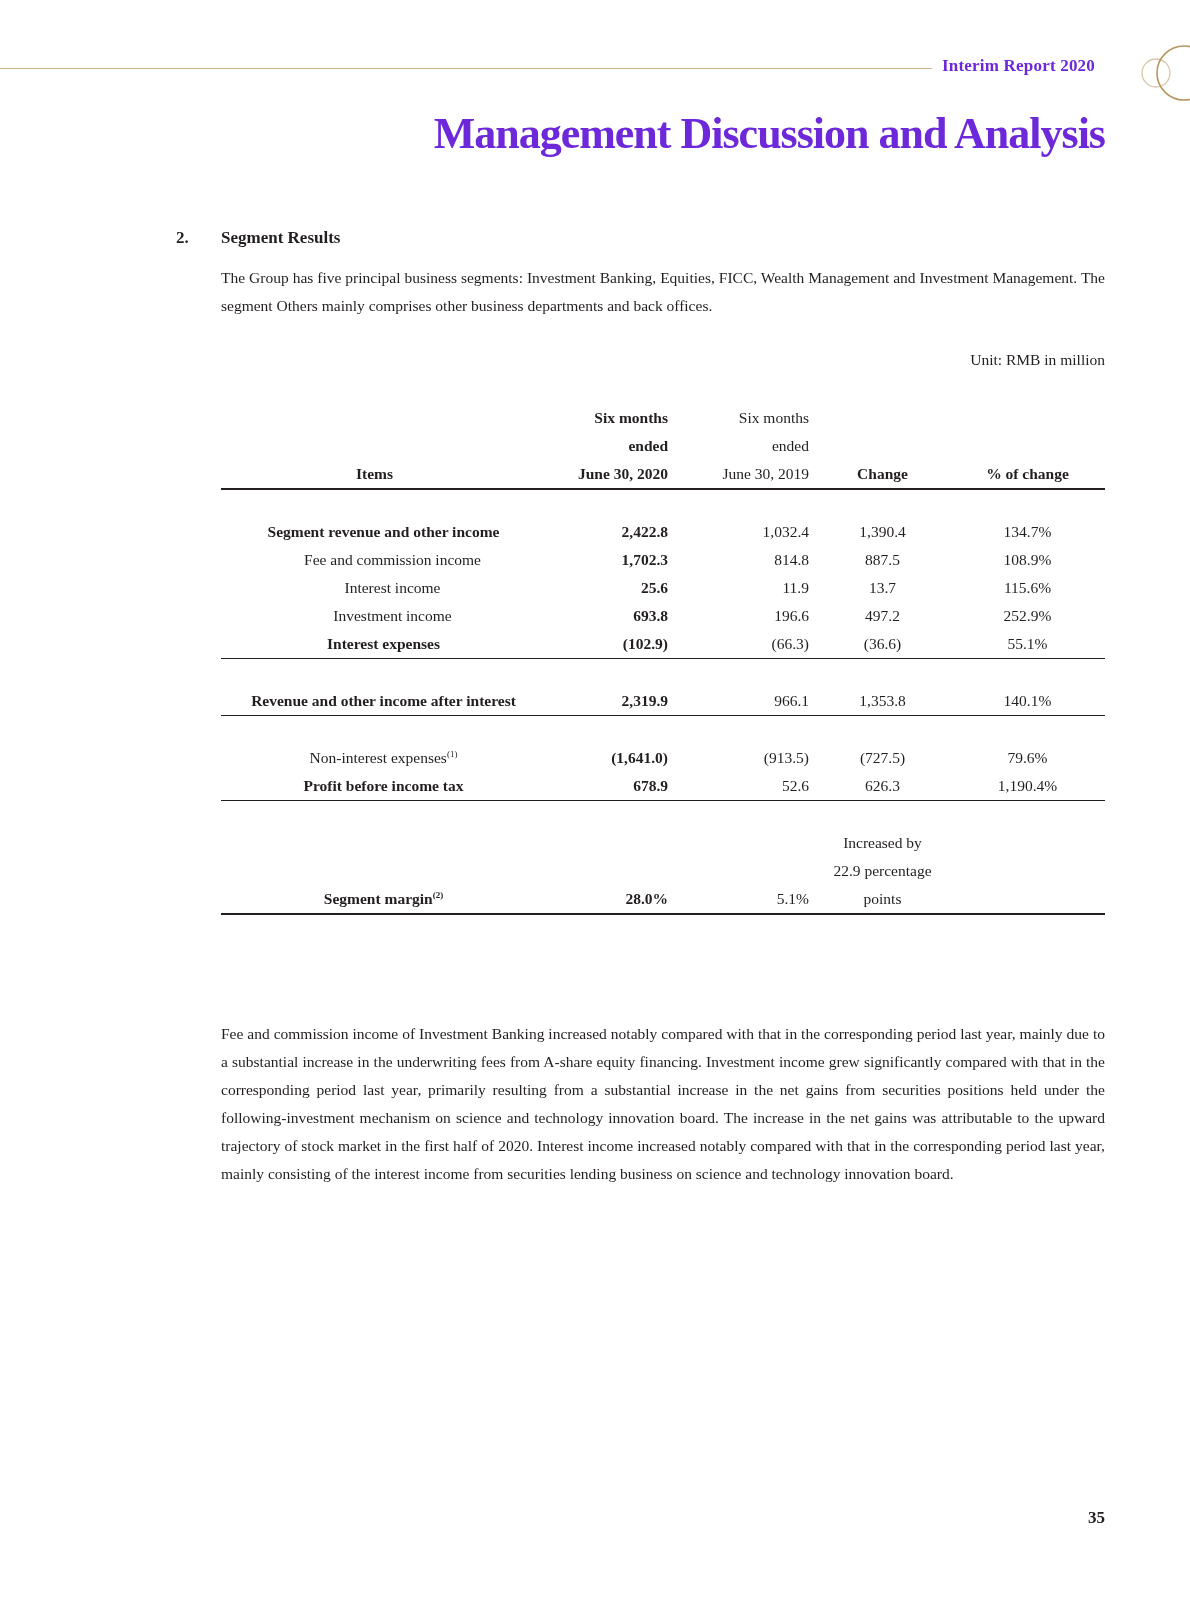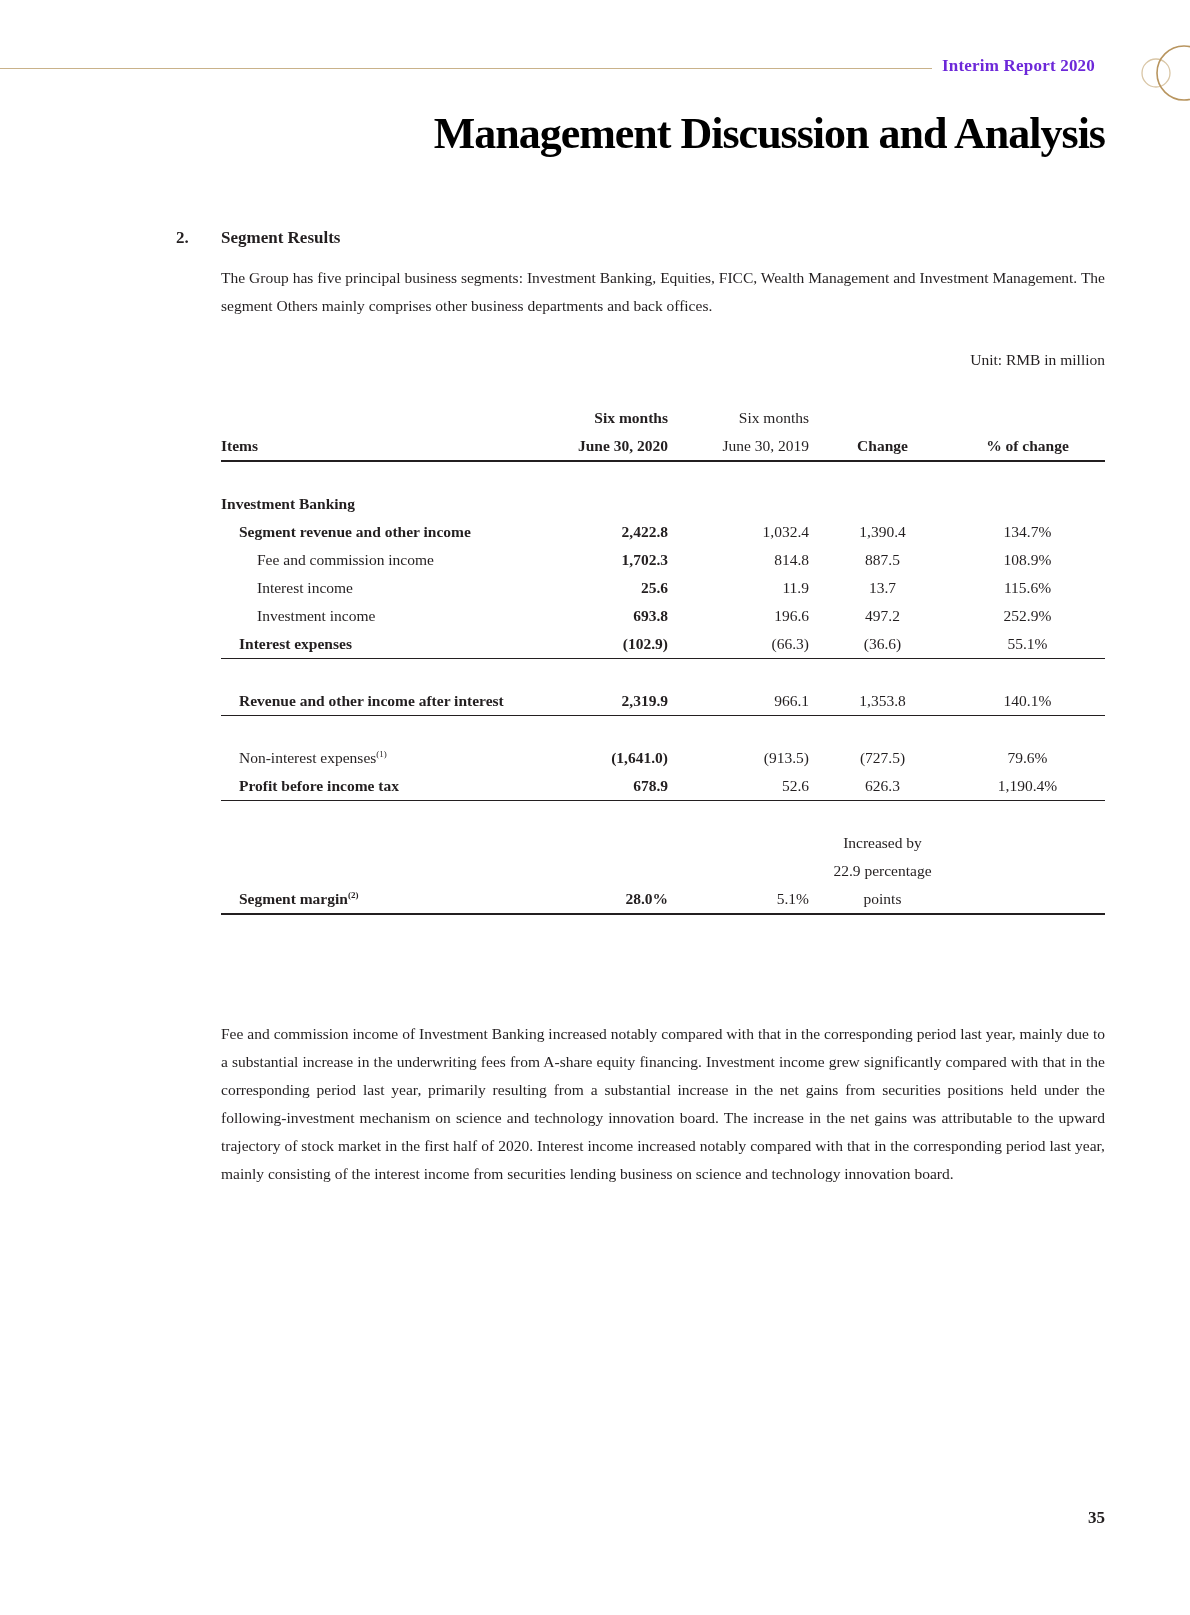--- a/index.html
+++ b/index.html
@@ -1,28 +1,28 @@
 <!DOCTYPE html>
 <html><head>
 <meta charset="utf-8">
 <style>
   html, body { margin: 0; padding: 0; background: #ffffff; }
   body { width: 1190px; height: 1615px; position: relative; overflow: hidden;
          font-family: "Liberation Serif", "DejaVu Serif", serif; color: #231f20; }
   .header-line { position: absolute; left: 0; top: 68px; width: 932px; height: 1px; background: #c9b28a; }
   .report-label { position: absolute; right: 95px; top: 56px; font-size: 17px; font-weight: bold; color: #6d28d9; letter-spacing: 0.2px; }
   .circles { position: absolute; left: 1138px; top: 44px; width: 60px; height: 58px; }
-  .main-title { position: absolute; right: 85px; top: 108px; font-size: 44px; font-weight: bold; color: #000000; letter-spacing: -1px; }
+  .main-title { position: absolute; right: 85px; top: 108px; font-size: 44px; font-weight: bold; color: #6d28d9; letter-spacing: -1px; }
   .section-num { position: absolute; left: 176px; top: 228px; font-size: 17px; font-weight: bold; }
   .section-title { position: absolute; left: 221px; top: 228px; font-size: 17px; font-weight: bold; }
   .intro { position: absolute; left: 221px; top: 264px; width: 884px; font-size: 15.5px; line-height: 28px; text-align: justify; }
   .unit { position: absolute; right: 85px; top: 351px; font-size: 15.5px; }
   table.seg { position: absolute; left: 221px; top: 404px; width: 884px; border-collapse: collapse; font-size: 15.5px; }
   table.seg td, table.seg th { padding: 0; height: 28px; line-height: 28px; vertical-align: bottom; font-weight: normal; }
-  .c-item { text-align: left; }
+  .c-item { text-align: center; }
   .c-2020 { width: 140px; text-align: right; padding-right: 6px !important; }
   .c-2019 { width: 135px; text-align: right; padding-right: 6px !important; }
   .c-chg { width: 135px; text-align: center; padding-right: 10px !important; }
   .c-pct { width: 135px; text-align: center; padding-right: 10px !important; }
   .b { font-weight: bold !important; }
   .ind1 { padding-left: 18px !important; }
   .ind2 { padding-left: 36px !important; }
   tr.rule-thick td, tr.rule-thick th { border-bottom: 2px solid #231f20; }
   tr.rule td { border-bottom: 1.5px solid #231f20; }
   tr.spacer td { height: 28px; }
@@ -48,37 +48,37 @@
 
 <table class="seg">
   <tbody>
       <tr>
     <th class="c-item"></th>
     <th class="c-2020 b">Six months</th>
     <th class="c-2019">Six months</th>
     <th class="c-chg"></th>
     <th class="c-pct"></th>
   </tr>
+  <tr>
+    <th class="c-item"></th>
+    <th class="c-2020 b">ended</th>
+    <th class="c-2019">ended</th>
+    <th class="c-chg"></th>
+    <th class="c-pct"></th>
+  </tr>
   <tr class="rule-thick">
     <th class="c-item b">Items</th>
     <th class="c-2020 b">June 30, 2020</th>
     <th class="c-2019">June 30, 2019</th>
     <th class="c-chg b">Change</th>
     <th class="c-pct b">% of change</th>
   </tr>
   <tr class="spacer">
         <td colspan="5"></td>
       </tr>
-  <tr>
-    <td class="c-item b">Investment Banking</td>
-    <td></td>
-        <td></td>
-        <td></td>
-        <td></td>
-  </tr>
   <tr>
     <td class="c-item b ind1">Segment revenue and other income</td>
     <td class="c-2020 b">2,422.8</td>
     <td class="c-2019">1,032.4</td>
     <td class="c-chg">1,390.4</td>
     <td class="c-pct">134.7%</td>
   </tr>
   <tr>
     <td class="c-item ind2">Fee and commission income</td>
     <td class="c-2020 b">1,702.3</td>

